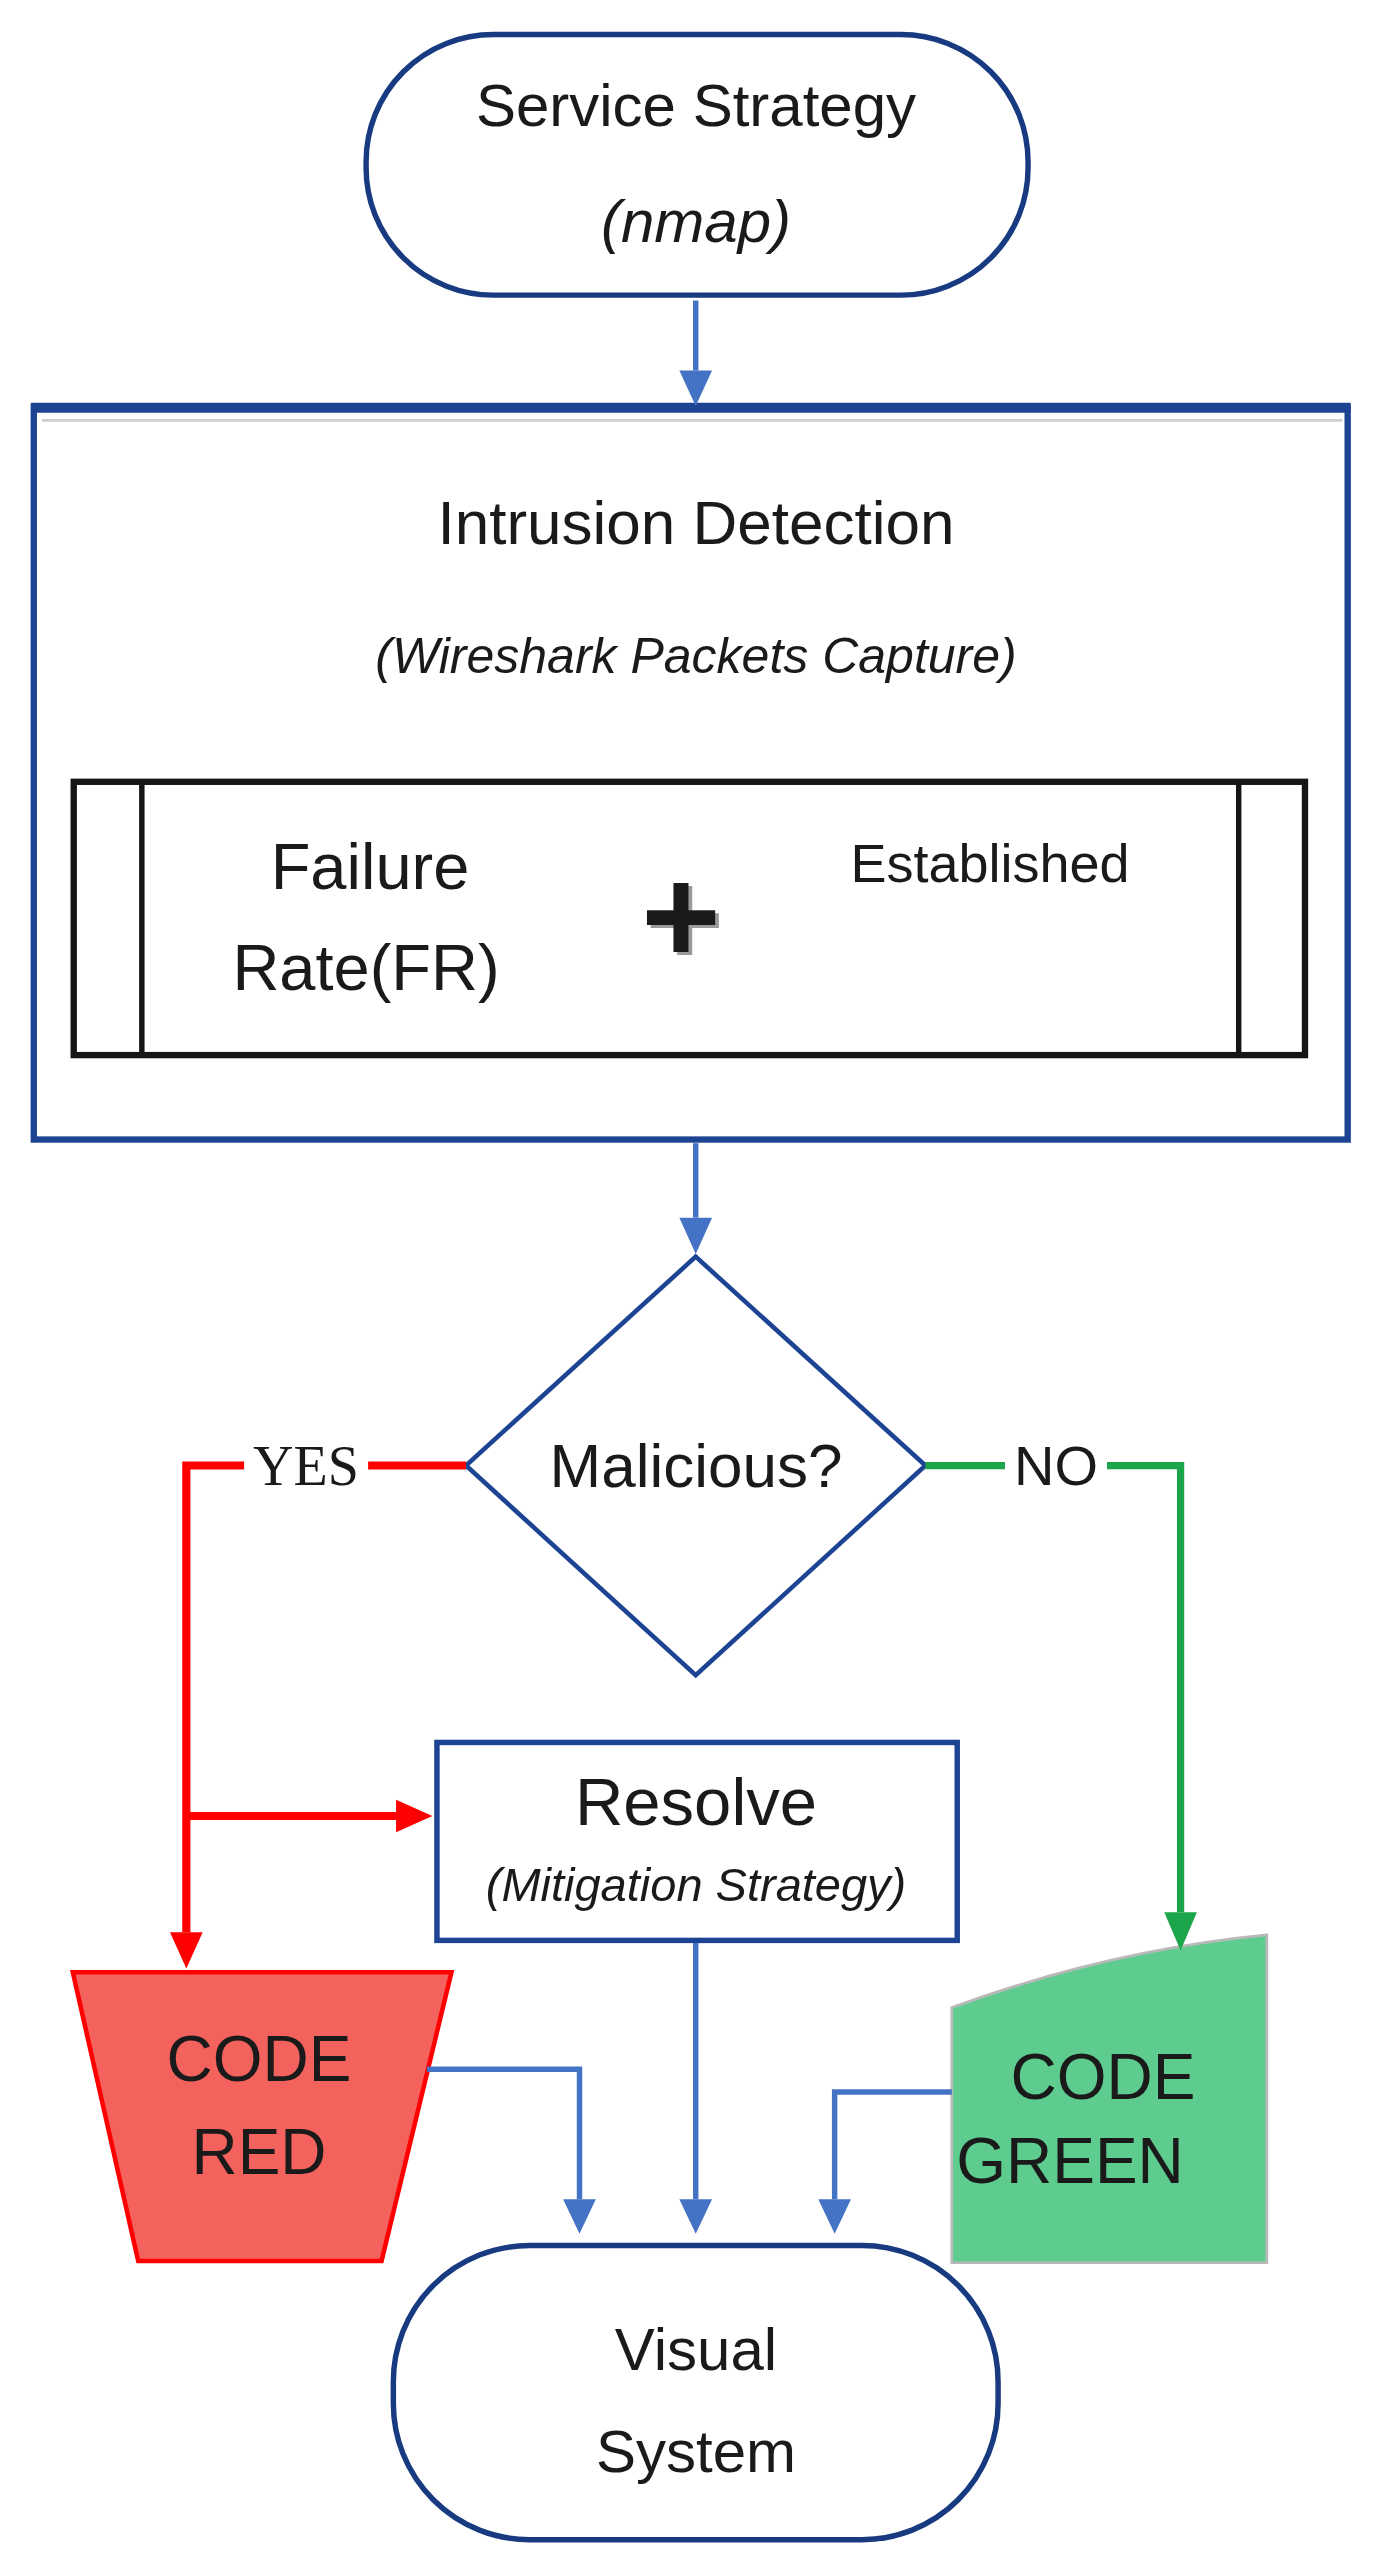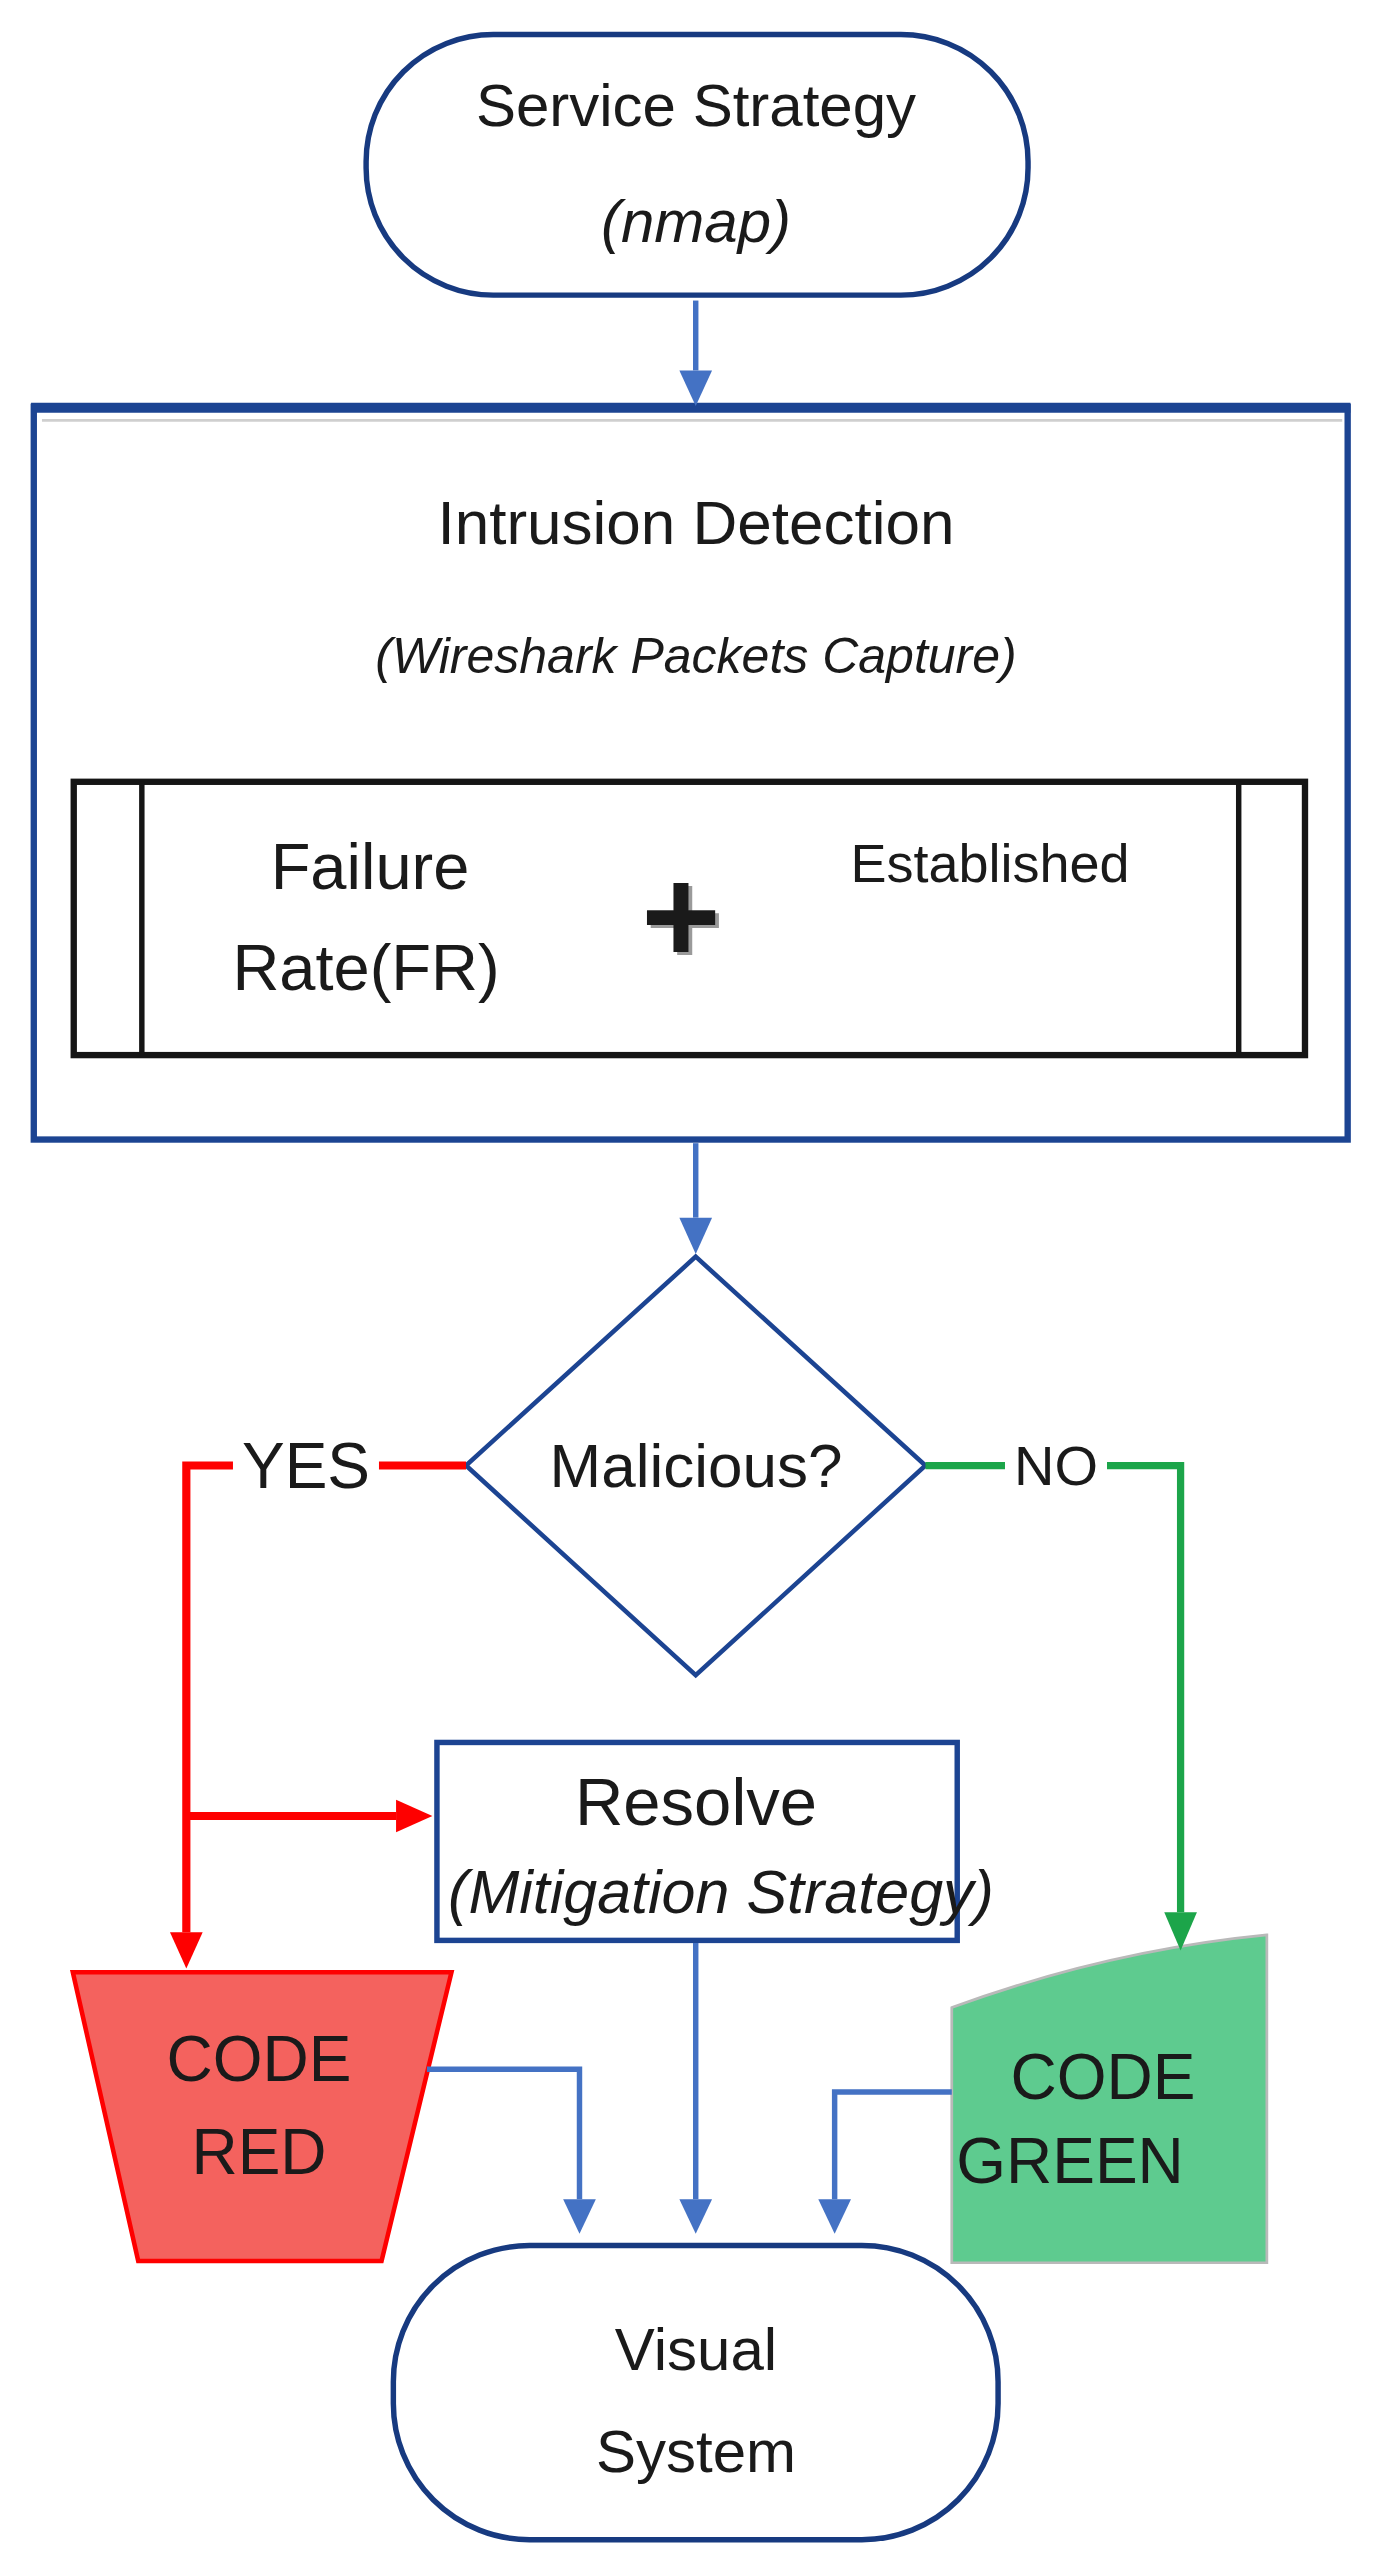--- a/index.html
+++ b/index.html
@@ -86,25 +86,25 @@
 
   <div class="lbl" style="left:359px;top:866px;font-size:65px;margin-left:11px;">Failure</div>
   <div class="lbl" style="left:366px;top:967px;font-size:65px;">Rate(FR)</div>
 
   <div class="lbl plus" style="left:681px;top:921px;font-size:136px;">+</div>
 
   <div class="lbl" style="left:990px;top:863px;font-size:54px;">Established</div>
 
   <div class="lbl" style="left:696px;top:1466px;font-size:62px;">Malicious?</div>
 
-  <div class="lbl tag" style="left:306px;top:1466px;font-size:64px;">YES</div>
+  <div class="lbl tag" style="left:306px;top:1466px;font-size:56px;font-family:Liberation Serif, serif;">YES</div>
   <div class="lbl tag" style="left:1056px;top:1466px;font-size:56px;">NO</div>
 
   <div class="lbl" style="left:696px;top:1801px;font-size:67px;">Resolve</div>
-  <div class="lbl italic" style="left:721px;top:1884px;font-size:61px;margin-top:8px;">(Mitigation Strategy)</div>
+  <div class="lbl italic" style="left:696px;top:1884px;font-size:47px;">(Mitigation Strategy)</div>
 
   <div class="lbl" style="left:259px;top:2059px;font-size:64px;">CODE</div>
   <div class="lbl" style="left:259px;top:2152px;font-size:64px;">RED</div>
 
   <div class="lbl" style="left:1103px;top:2077px;font-size:64px;">CODE</div>
   <div class="lbl" style="left:1070px;top:2161px;font-size:64px;">GREEN</div>
 
   <div class="lbl" style="left:696px;top:2350px;font-size:60px;">Visual</div>
   <div class="lbl" style="left:696px;top:2452px;font-size:60px;">System</div>
 

